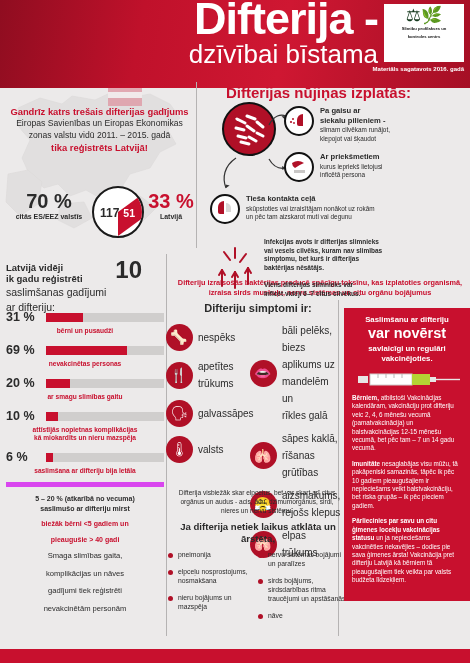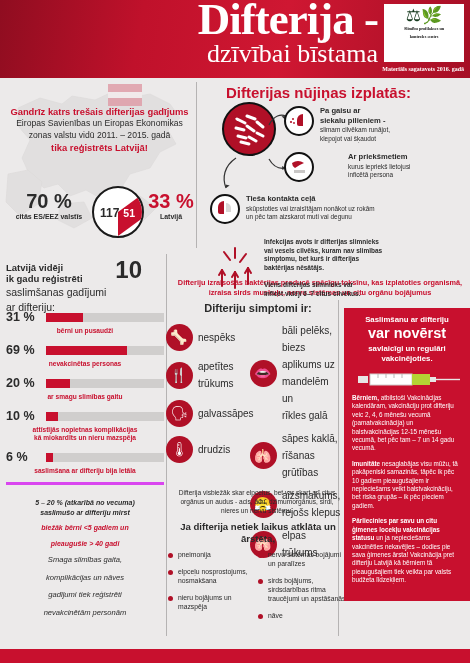--- a/index.html
+++ b/index.html
@@ -7,23 +7,22 @@
     width: 470px; height: 663px;
     background: #eceaea;
     font-family: "Liberation Sans", sans-serif;
     overflow: hidden;
     position: relative;
   }
   .page { width: 470px; height: 663px; position: relative; background:#eceaea; }
 
   
   .header {
-    height: 78px; background: #c8102e; position: relative;
+    height: 88px; background: #c8102e; position: relative;
     background: linear-gradient(100deg,#8f0d20 0%,#c0112b 30%,#cf1732 60%,#a50f25 100%);
-    font-family: Liberation Serif, serif;
   }
   .header-title {
     position:absolute; right:92px; top:-4px; text-align:right;
     color:#fff; font-size:45px; font-weight:bold; letter-spacing:-1px;
     line-height:46px;
   }
   .header-sub {
     position:absolute; right:92px; top:40px; text-align:right;
     color:#fff; font-size:26px; font-weight:300; line-height:28px;
   }
@@ -84,21 +83,21 @@
 
   .bars { position:absolute; left:6px; top:230px; width:158px; }
   .bar-row { margin-bottom:2px; }
   .bar-line { display:flex; align-items:center; height:18px; }
   .bar-pct { font-size:12.5px; font-weight:bold; color:#2b2b2b; width:40px; }
   .bar-track { flex:1; height:9px; background:#d0cecd; position:relative; }
   .bar-fill { position:absolute; left:0; top:0; height:9px; background:#c8102e; }
   .bar-cap { font-size:6.6px; font-weight:bold; color:#c8102e; text-align:center; line-height:8px; padding:1px 4px 4px 4px; }
 
   
-  .lbox { position:absolute; left:6px; top:404px; width:158px; border-top:3px solid #d946ef; padding-top:13px; text-align:center;font-style:italic; }
+  .lbox { position:absolute; left:6px; top:404px; width:158px; border-top:5px solid #d946ef; padding-top:7px; text-align:center; }
   .lbox-a { font-size:7px; font-weight:bold; color:#2b2b2b; line-height:9.5px; }
   .lbox-b { font-size:7px; font-weight:bold; color:#c8102e; line-height:9.5px; margin-top:6px; }
   .lbox-c { font-size:7.6px; color:#2b2b2b; line-height:10.5px; margin-top:7px; }
 
   
   .tox { position:absolute; left:0px; top:200px; width:300px; text-align:center;
          font-size:7.3px; font-weight:bold; color:#c8102e; line-height:9.5px; }
   .symp-title { position:absolute; left:0; top:224px; width:176px; text-align:center;
          font-size:11px; font-weight:bold; color:#2b2b2b; }
   .symp-grid { position:absolute; left:-4px; top:244px; width:180px; }
@@ -137,21 +136,21 @@
   .route-ico {
     width:30px; height:30px; border-radius:50%; background:#fff; border:2px solid #111;
     flex:0 0 30px; color:#b01027; display:flex; align-items:center; justify-content:center;
     font-size:15px;
   }
   .route-txt { padding-left:6px; }
   .route-h { font-size:7.6px; font-weight:bold; color:#2b2b2b; line-height:9.5px; }
   .route-b { font-size:6.4px; color:#2b2b2b; line-height:8.5px; margin-top:1px; }
 
   .r1 { left:88px; top:28px; width:184px; }
-  .r2 { left:88px; top:74px; width:184px;gap:28px; }
+  .r2 { left:88px; top:74px; width:184px; }
   .r3 { left:14px; top:116px; width:258px; }
 
   .src-note { position:absolute; left:68px; top:160px; width:204px;
         font-size:6.5px; font-weight:bold; color:#2b2b2b; line-height:8.6px; }
   .src-note2 { position:absolute; left:68px; top:203px; width:204px;
         font-size:6.5px; font-weight:bold; color:#2b2b2b; line-height:8.6px; }
   .splash { position:absolute; left:14px; top:158px; width:50px; height:60px; color:#b01027; }
 
   
   .vacbox {
@@ -310,21 +309,21 @@
             <div class="symp-item">
               <div class="symp-ico">🍴</div>
               <div class="symp-lbl">apetītes<br>trūkums</div>
             </div>
             <div class="symp-item">
               <div class="symp-ico">🗣</div>
               <div class="symp-lbl">galvassāpes</div>
             </div>
             <div class="symp-item">
               <div class="symp-ico">🌡</div>
-              <div class="symp-lbl">drudzis</div>
+              <div class="symp-lbl">valsts</div>
             </div>
           </div>
         <div class="symp-col c2" id="symp-col-2">
             <div class="symp-item">
               <div class="symp-ico">👄</div>
               <div class="symp-lbl">bāli pelēks, biezs<br>aplikums uz<br>mandelēm un<br>rīkles galā</div>
             </div>
             <div class="symp-item">
               <div class="symp-ico">🫁</div>
               <div class="symp-lbl">sāpes kaklā,<br>rīšanas grūtības</div>

